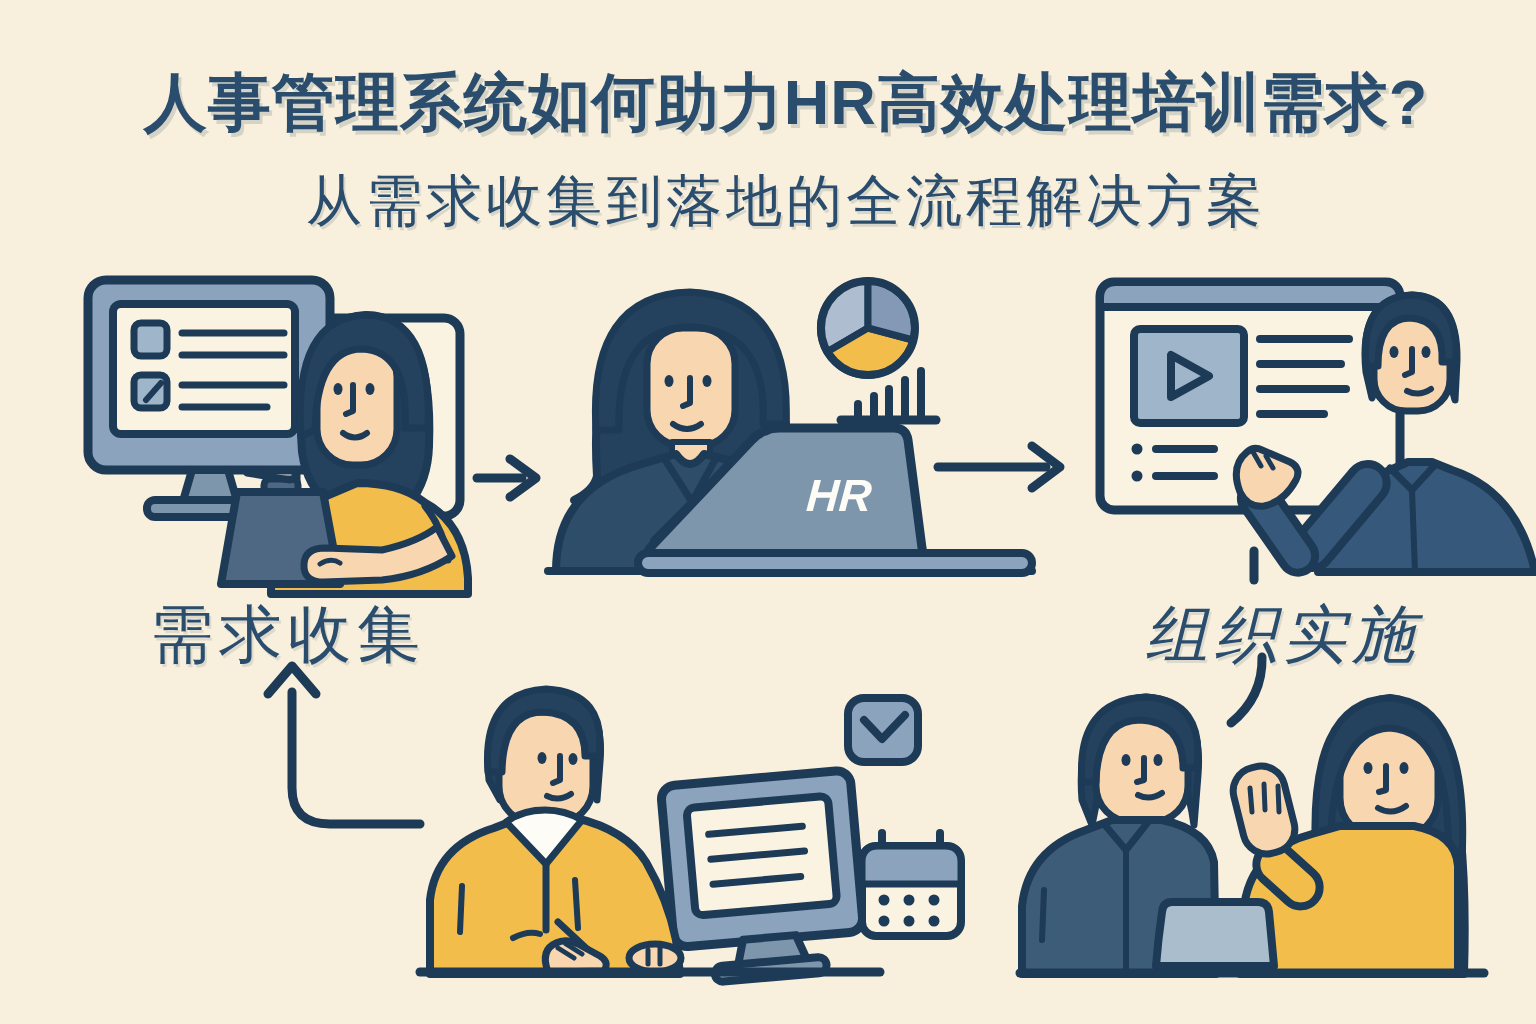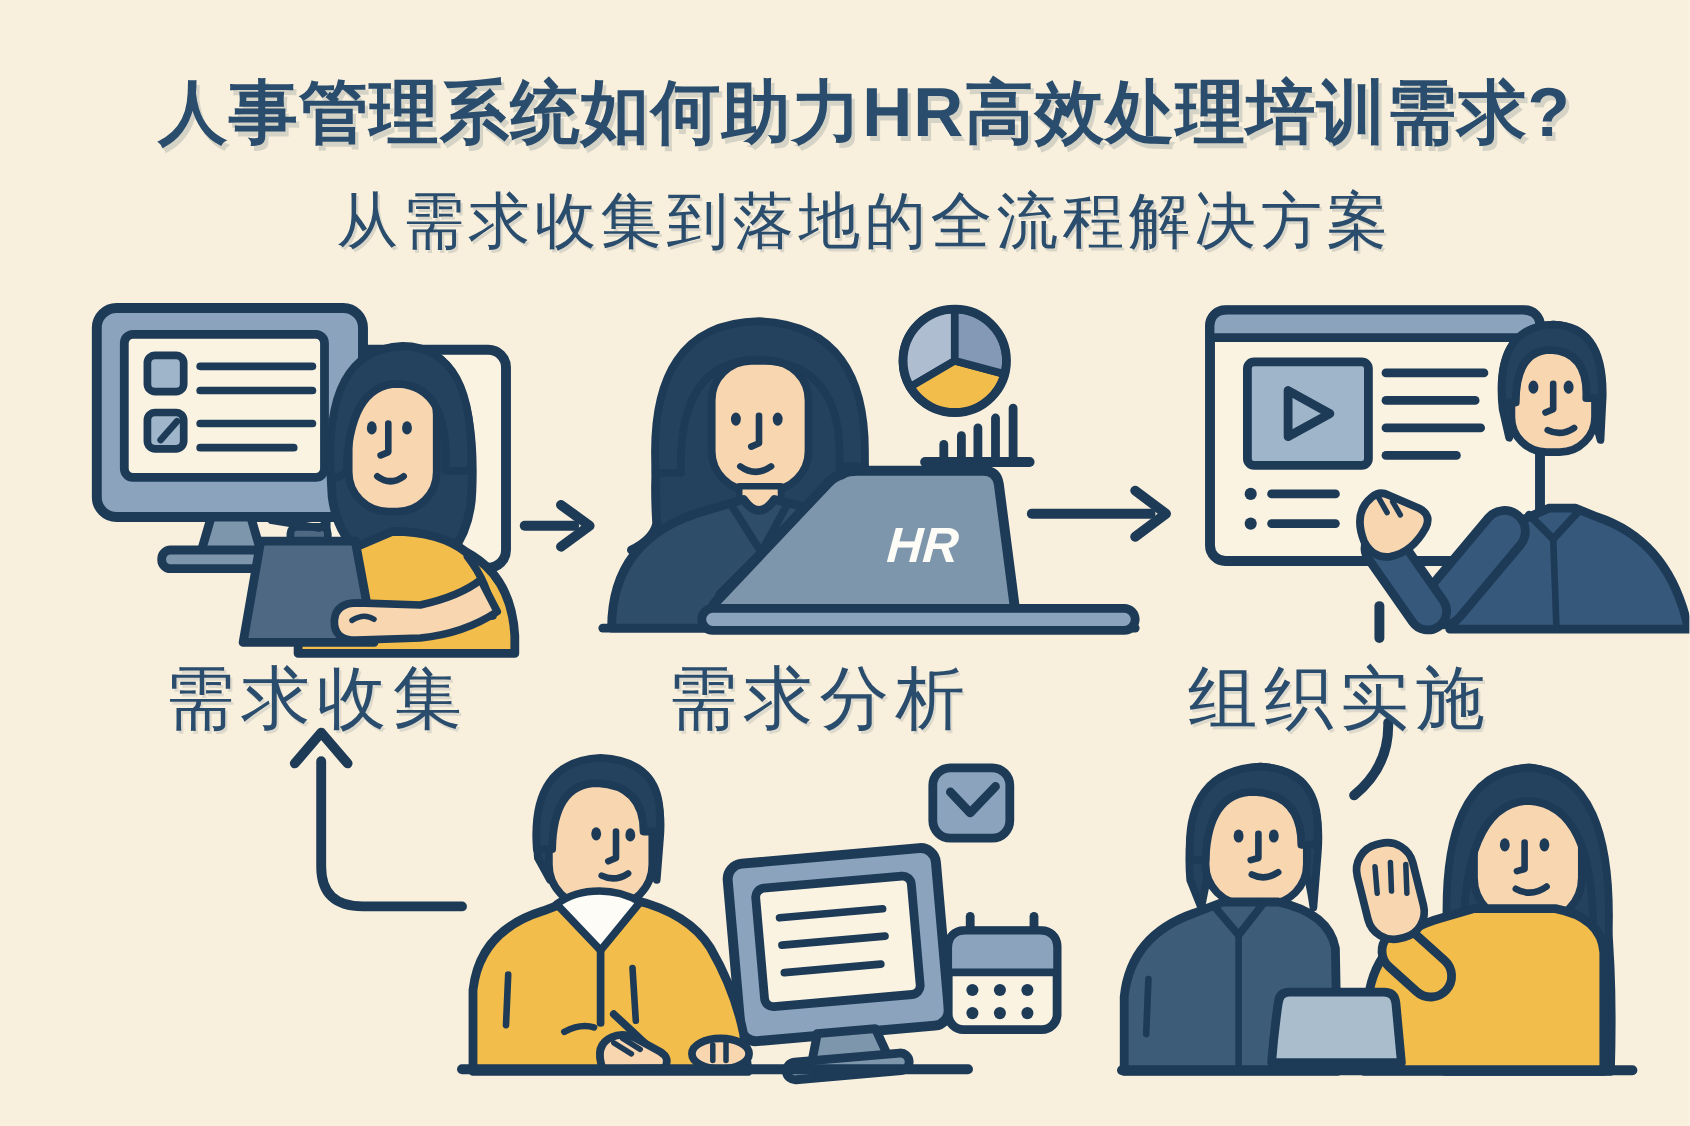--- a/index.html
+++ b/index.html
@@ -21,21 +21,21 @@
   .f-pie1{fill:var(--pie1);} .f-pie2{fill:var(--pie2);} .f-navy{fill:var(--navy);}
   .f-white{fill:var(--white);}
   .txt{position:absolute;left:0;right:0;text-align:center;}
   #title{top:60px;font-size:63px;font-weight:700;letter-spacing:1px;
          text-shadow:3px 4px 0 rgba(29,58,87,.16);}
   #subtitle{top:164px;font-size:56px;font-weight:400;letter-spacing:4px;
          text-shadow:2px 3px 0 rgba(29,58,87,.14);}
   .lbl{position:absolute;width:360px;text-align:center;top:592px;font-size:63px;
        font-weight:500;letter-spacing:6px;color:var(--ink);
        text-shadow:2px 3px 0 rgba(29,58,87,.12);}
-  #lbl-collect{left:108px;} #lbl-analyze{left:565px;} #lbl-implement{left:1038px;}
+  #lbl-collect{left:108px;} #lbl-analyze{left:565px;} #lbl-implement{left:1103px;font-style:italic;}
   #hr-badge{position:absolute;left:791px;top:470px;width:96px;text-align:center;
        font-size:45px;font-weight:700;font-style:italic;color:var(--white);
        transform:skewX(-4deg);}
 </style>
 </head>
 <body>
 
 <div id="stage">
 
   <svg id="art" viewBox="0 0 1536 1024">
@@ -240,16 +240,15 @@
         <path class="ln" stroke-width="5" d="M 1250 788 L 1252 812 M 1264 784 L 1265 810 M 1278 786 L 1279 812"></path>
       </g>
       <path class="sh f-lap2" stroke-width="8" d="M 1172 902 L 1258 902 Q 1268 902 1269 912 L 1274 966 L 1156 966 Q 1158 940 1162 912 Q 1163 902 1172 902 Z"></path>
       <line class="ln" stroke-width="9" x1="1020" y1="973" x2="1484" y2="973"></line>
     </g>
   </svg>
 
   <div id="title" class="txt">人事管理系统如何助力HR高效处理培训需求?</div>
   <div id="subtitle" class="txt">从需求收集到落地的全流程解决方案</div>
   <div id="lbl-collect" class="lbl">需求收集</div>
-  <div id="lbl-analyze" class="lbl">需求分析</div>
   <div id="lbl-implement" class="lbl">组织实施</div>
   <div id="hr-badge">HR</div>
 </div>
 
 </body></html>

